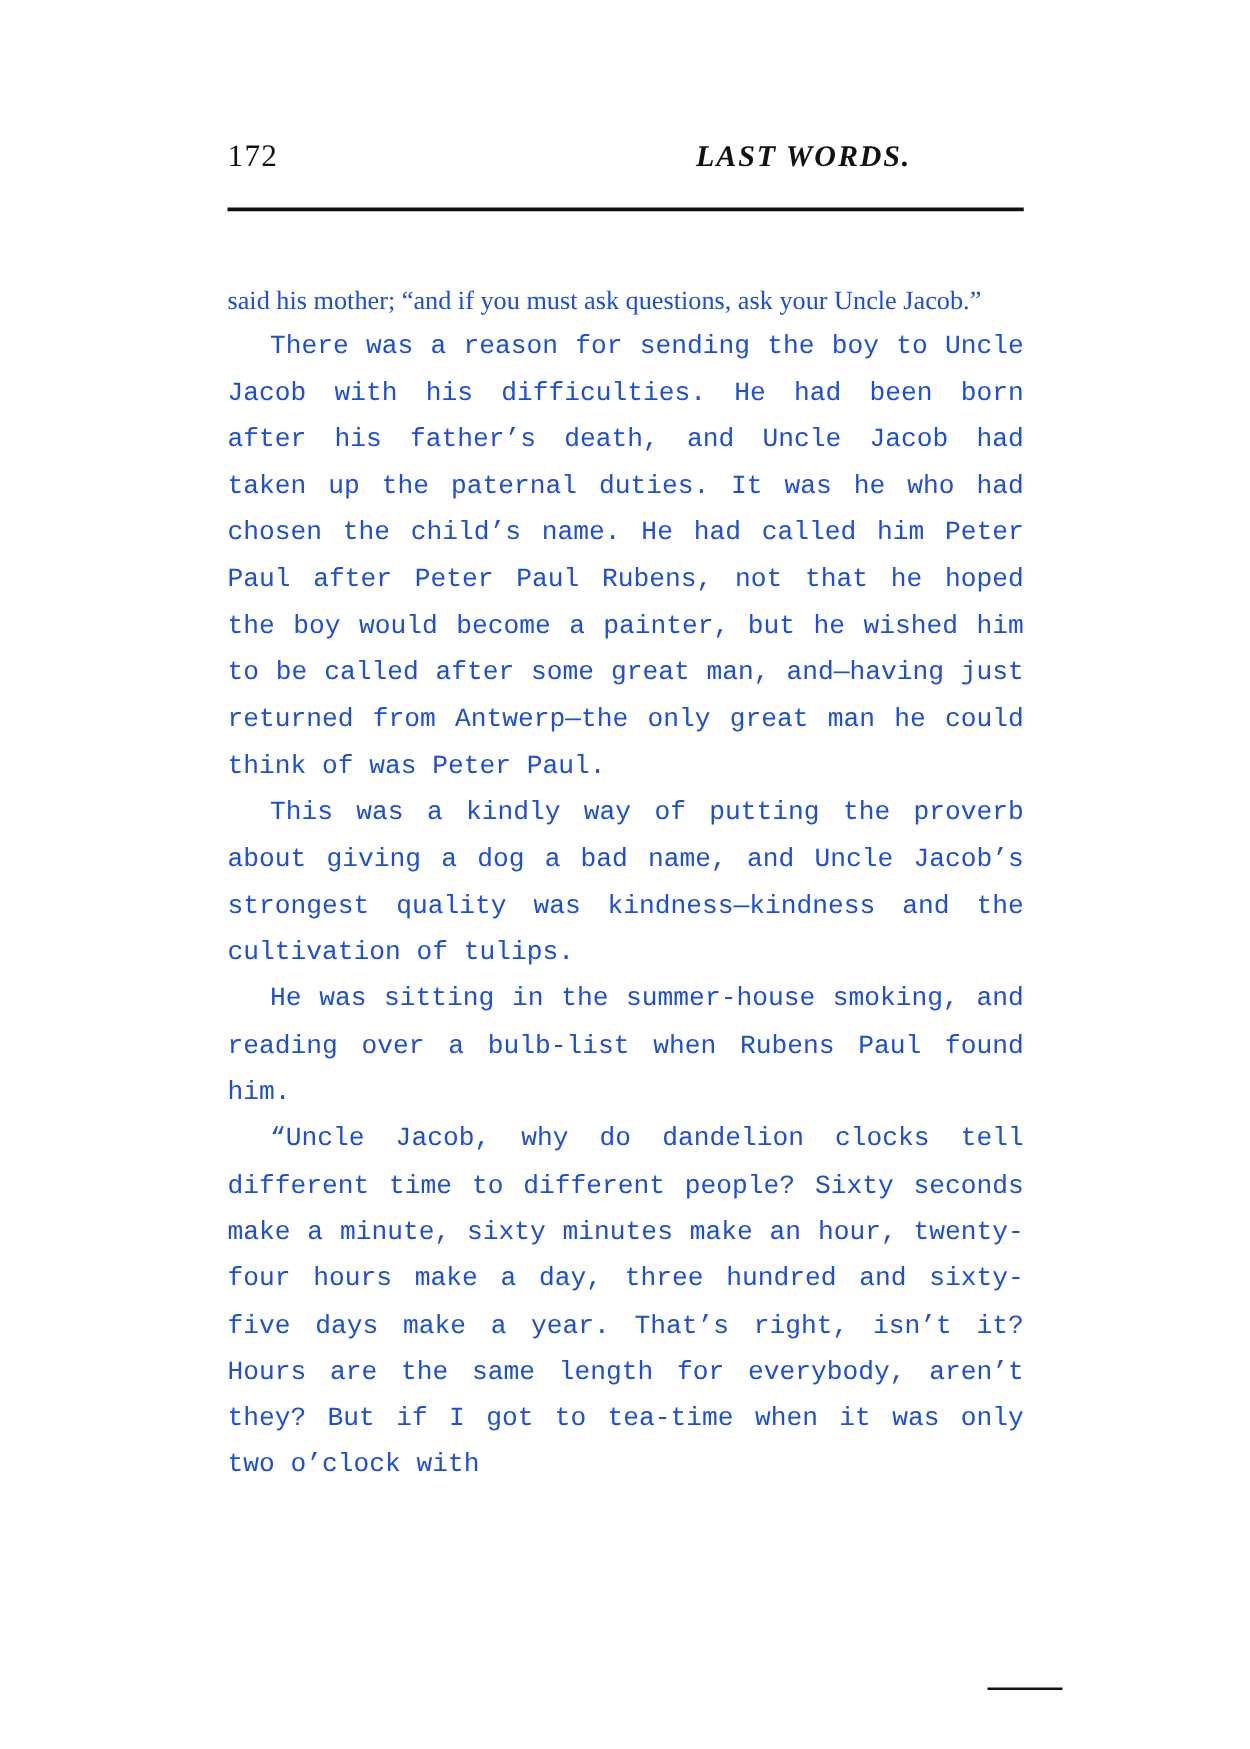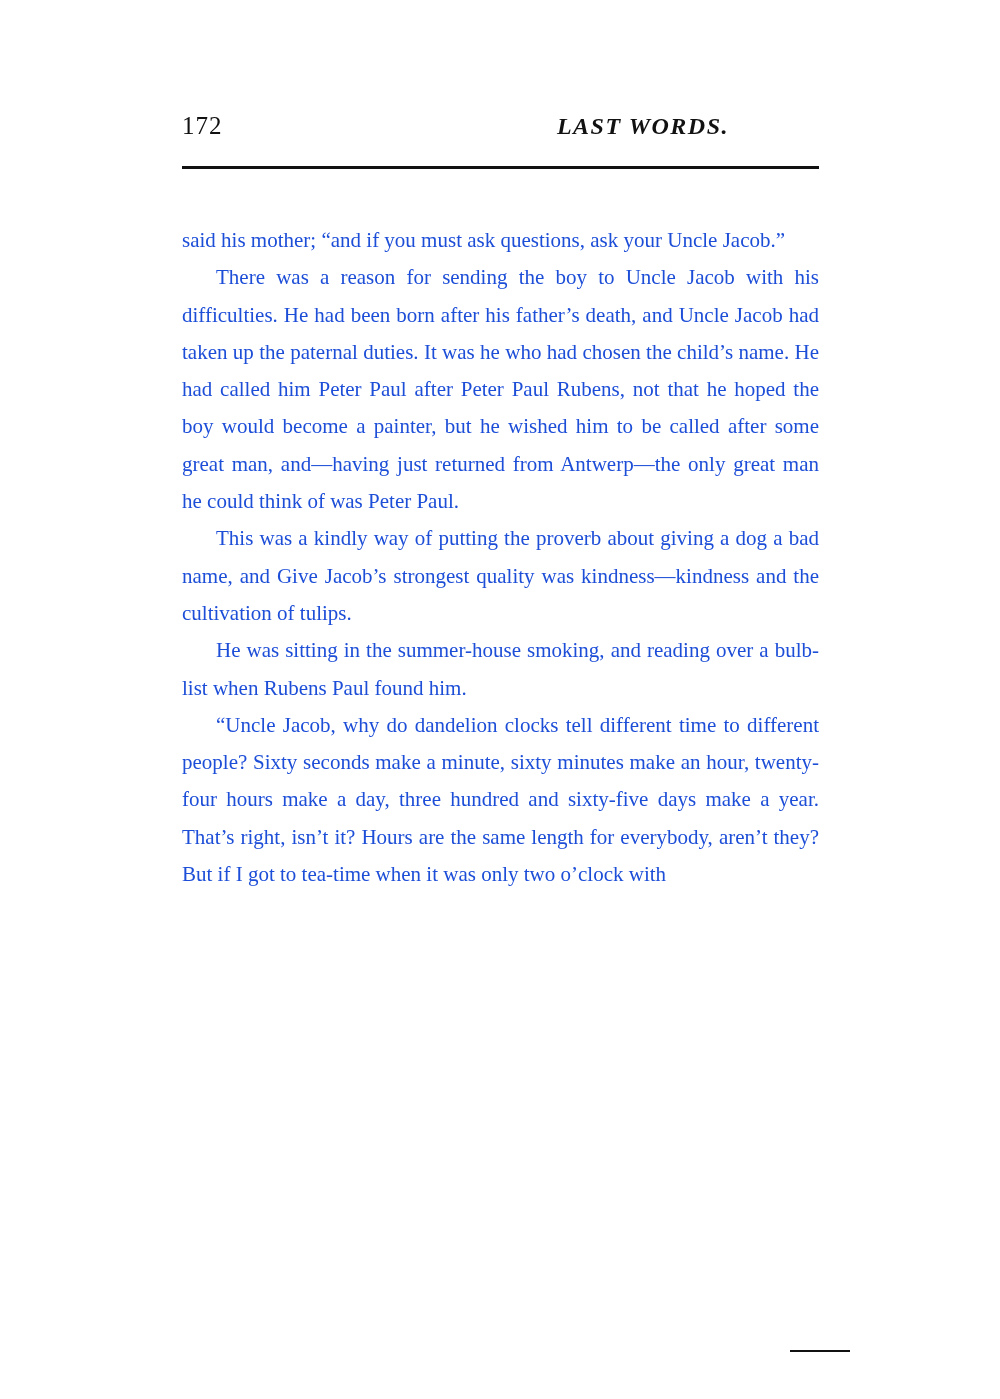--- a/index.html
+++ b/index.html
@@ -68,20 +68,21 @@
     text-align: justify;
     text-justify: inter-word;
     margin-top: 32px;
   }
   .para {
     margin: 0;
     text-indent: 0;
   }
   .para.indent {
     text-indent: 34px;
+    font-family: Liberation Mono, monospace;
   }
   .bottom-rule {
     position: absolute;
     right: 182px;
     bottom: 47px;
     width: 60px;
     height: 2px;
     background: #111111;
   }
 </style>
@@ -93,20 +94,20 @@
   <div class="page-header">
     <div class="folio">172</div>
     <div class="running-title">LAST WORDS.</div>
   </div>
 
   <div class="header-rule"></div>
 
   <div class="body-text">
     <p class="para">said his mother; “and if you must ask questions, ask your Uncle Jacob.”</p>
     <p class="para indent">There was a reason for sending the boy to Uncle Jacob with his difficulties.  He had been born after his father’s death, and Uncle Jacob had taken up the paternal duties.  It was he who had chosen the child’s name.  He had called him Peter Paul after Peter Paul Rubens, not that he hoped the boy would become a painter, but he wished him to be called after some great man, and—having just returned from Antwerp—the only great man he could think of was Peter Paul.</p>
-    <p class="para indent">This was a kindly way of putting the proverb about giving a dog a bad name, and Give Jacob’s strongest quality was kindness—kindness and the cultivation of tulips.</p>
+    <p class="para indent">This was a kindly way of putting the proverb about giving a dog a bad name, and Uncle Jacob’s strongest quality was kindness—kindness and the cultivation of tulips.</p>
     <p class="para indent">He was sitting in the summer-house smoking, and reading over a bulb-list when Rubens Paul found him.</p>
     <p class="para indent">“Uncle Jacob, why do dandelion clocks tell different time to different people?  Sixty seconds make a minute, sixty minutes make an hour, twenty-four hours make a day, three hundred and sixty-five days make a year.  That’s right, isn’t it?  Hours are the same length for everybody, aren’t they?  But if I got to tea-time when it was only two o’clock with</p>
   </div>
 
   <div class="bottom-rule"></div>
 
 </div>
 
 </body></html>

